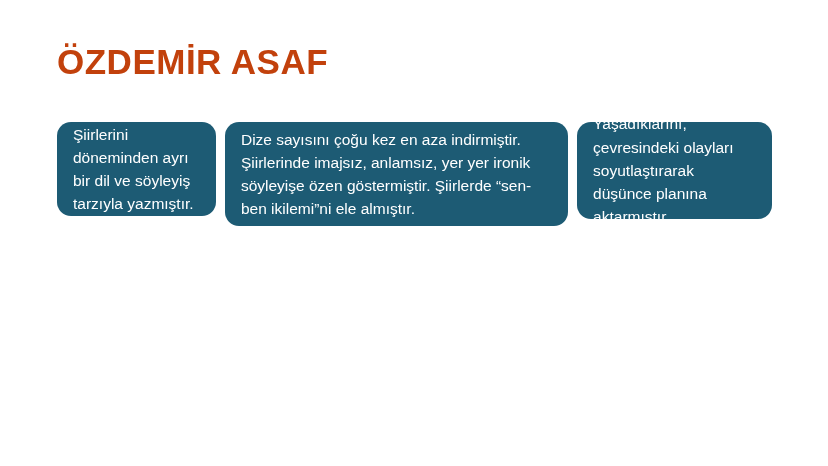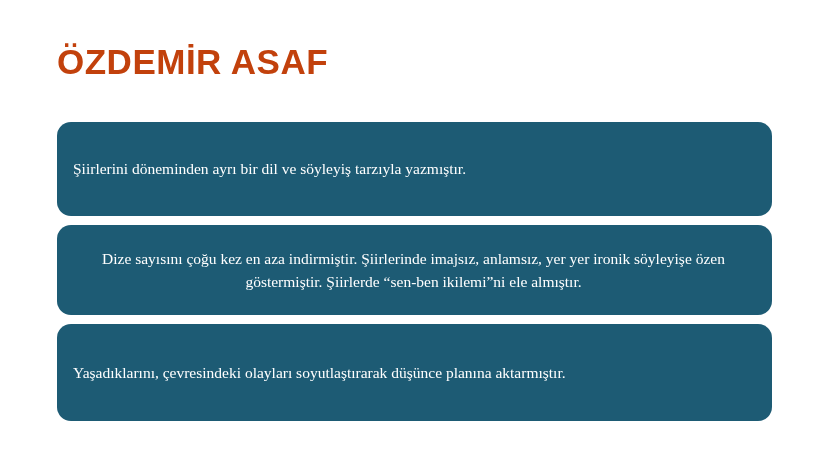--- a/index.html
+++ b/index.html
@@ -29,37 +29,36 @@
     color: #c2410c;
     letter-spacing: 0.5px;
     white-space: nowrap;
   }
   .cards {
     position: absolute;
     left: 57px;
     top: 122px;
     width: 715px;
     display: flex;
-    flex-direction: column;
+    flex-direction: row;
     gap: 9px;
-    font-family: Liberation Serif, serif;
   }
   .card {
     background: #1d5b74;
     border-radius: 14px;
     color: #ffffff;
     font-size: 15.5px;
     line-height: 1.5;
     padding: 14px 18px 14px 16px;
     box-sizing: border-box;
     display: flex;
     align-items: center;
   }
   .card-1 { height: 94px; }
-  .card-2 { height: 90px; text-align: center; }
+  .card-2 { height: 104px; }
   .card-3 { height: 97px; }
   .card-text {
     display: block;
     width: 100%;
   }
 </style>
 </head>
 <body>
 
 <div class="slide">

